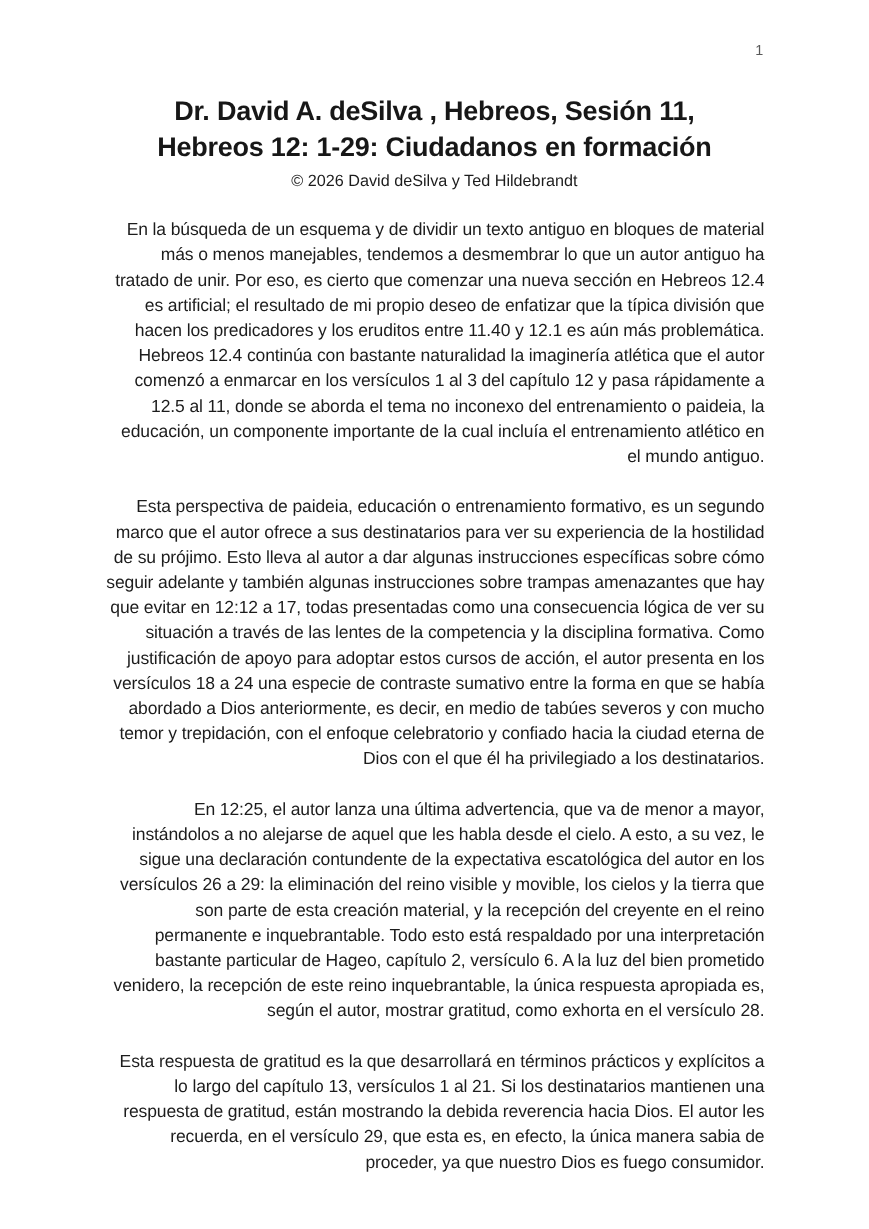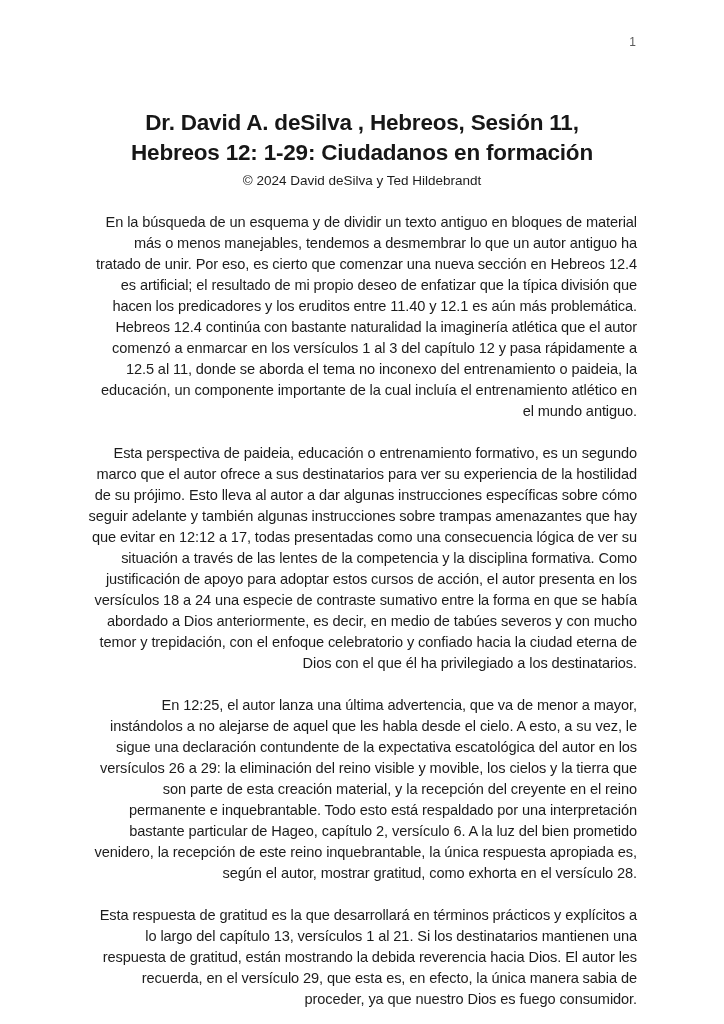--- a/index.html
+++ b/index.html
@@ -21,21 +21,21 @@
   }
   .page-number {
     position: absolute;
     top: 36px;
     right: 88px;
     font-size: 12px;
     color: #595959;
     line-height: 1;
   }
   .doc-header {
-    padding-top: 108px;
+    padding-top: 78px;
     text-align: center;
   }
   .doc-title {
     margin: 0;
     font-size: 22.5px;
     font-weight: 700;
     line-height: 1.35;
     color: #171717;
     letter-spacing: -0.2px;
   }
@@ -60,21 +60,21 @@
 
 <div class="page">
 
   <div class="page-number">1</div>
 
   <header class="doc-header">
     <h1 class="doc-title">
       <span>Dr. David A. deSilva , Hebreos, Sesión 11,</span><br>
       <span>Hebreos 12: 1-29: Ciudadanos en formación</span>
     </h1>
-    <div class="doc-copyright">© 2024 David deSilva y Ted Hildebrandt</div>
+    <div class="doc-copyright">© 2026 David deSilva y Ted Hildebrandt</div>
   </header>
 
   <main class="doc-body">
     <p>En la búsqueda de un esquema y de dividir un texto antiguo en bloques de material más o menos manejables, tendemos a desmembrar lo que un autor antiguo ha tratado de unir. Por eso, es cierto que comenzar una nueva sección en Hebreos 12.4 es artificial; el resultado de mi propio deseo de enfatizar que la típica división que hacen los predicadores y los eruditos entre 11.40 y 12.1 es aún más problemática. Hebreos 12.4 continúa con bastante naturalidad la imaginería atlética que el autor comenzó a enmarcar en los versículos 1 al 3 del capítulo 12 y pasa rápidamente a 12.5 al 11, donde se aborda el tema no inconexo del entrenamiento o paideia, la educación, un componente importante de la cual incluía el entrenamiento atlético en el mundo antiguo.</p>
     <p>Esta perspectiva de paideia, educación o entrenamiento formativo, es un segundo marco que el autor ofrece a sus destinatarios para ver su experiencia de la hostilidad de su prójimo. Esto lleva al autor a dar algunas instrucciones específicas sobre cómo seguir adelante y también algunas instrucciones sobre trampas amenazantes que hay que evitar en 12:12 a 17, todas presentadas como una consecuencia lógica de ver su situación a través de las lentes de la competencia y la disciplina formativa. Como justificación de apoyo para adoptar estos cursos de acción, el autor presenta en los versículos 18 a 24 una especie de contraste sumativo entre la forma en que se había abordado a Dios anteriormente, es decir, en medio de tabúes severos y con mucho temor y trepidación, con el enfoque celebratorio y confiado hacia la ciudad eterna de Dios con el que él ha privilegiado a los destinatarios.</p>
     <p>En 12:25, el autor lanza una última advertencia, que va de menor a mayor, instándolos a no alejarse de aquel que les habla desde el cielo. A esto, a su vez, le sigue una declaración contundente de la expectativa escatológica del autor en los versículos 26 a 29: la eliminación del reino visible y movible, los cielos y la tierra que son parte de esta creación material, y la recepción del creyente en el reino permanente e inquebrantable. Todo esto está respaldado por una interpretación bastante particular de Hageo, capítulo 2, versículo 6. A la luz del bien prometido venidero, la recepción de este reino inquebrantable, la única respuesta apropiada es, según el autor, mostrar gratitud, como exhorta en el versículo 28.</p>
     <p>Esta respuesta de gratitud es la que desarrollará en términos prácticos y explícitos a lo largo del capítulo 13, versículos 1 al 21. Si los destinatarios mantienen una respuesta de gratitud, están mostrando la debida reverencia hacia Dios. El autor les recuerda, en el versículo 29, que esta es, en efecto, la única manera sabia de proceder, ya que nuestro Dios es fuego consumidor.</p>
   </main>
 
 </div>

